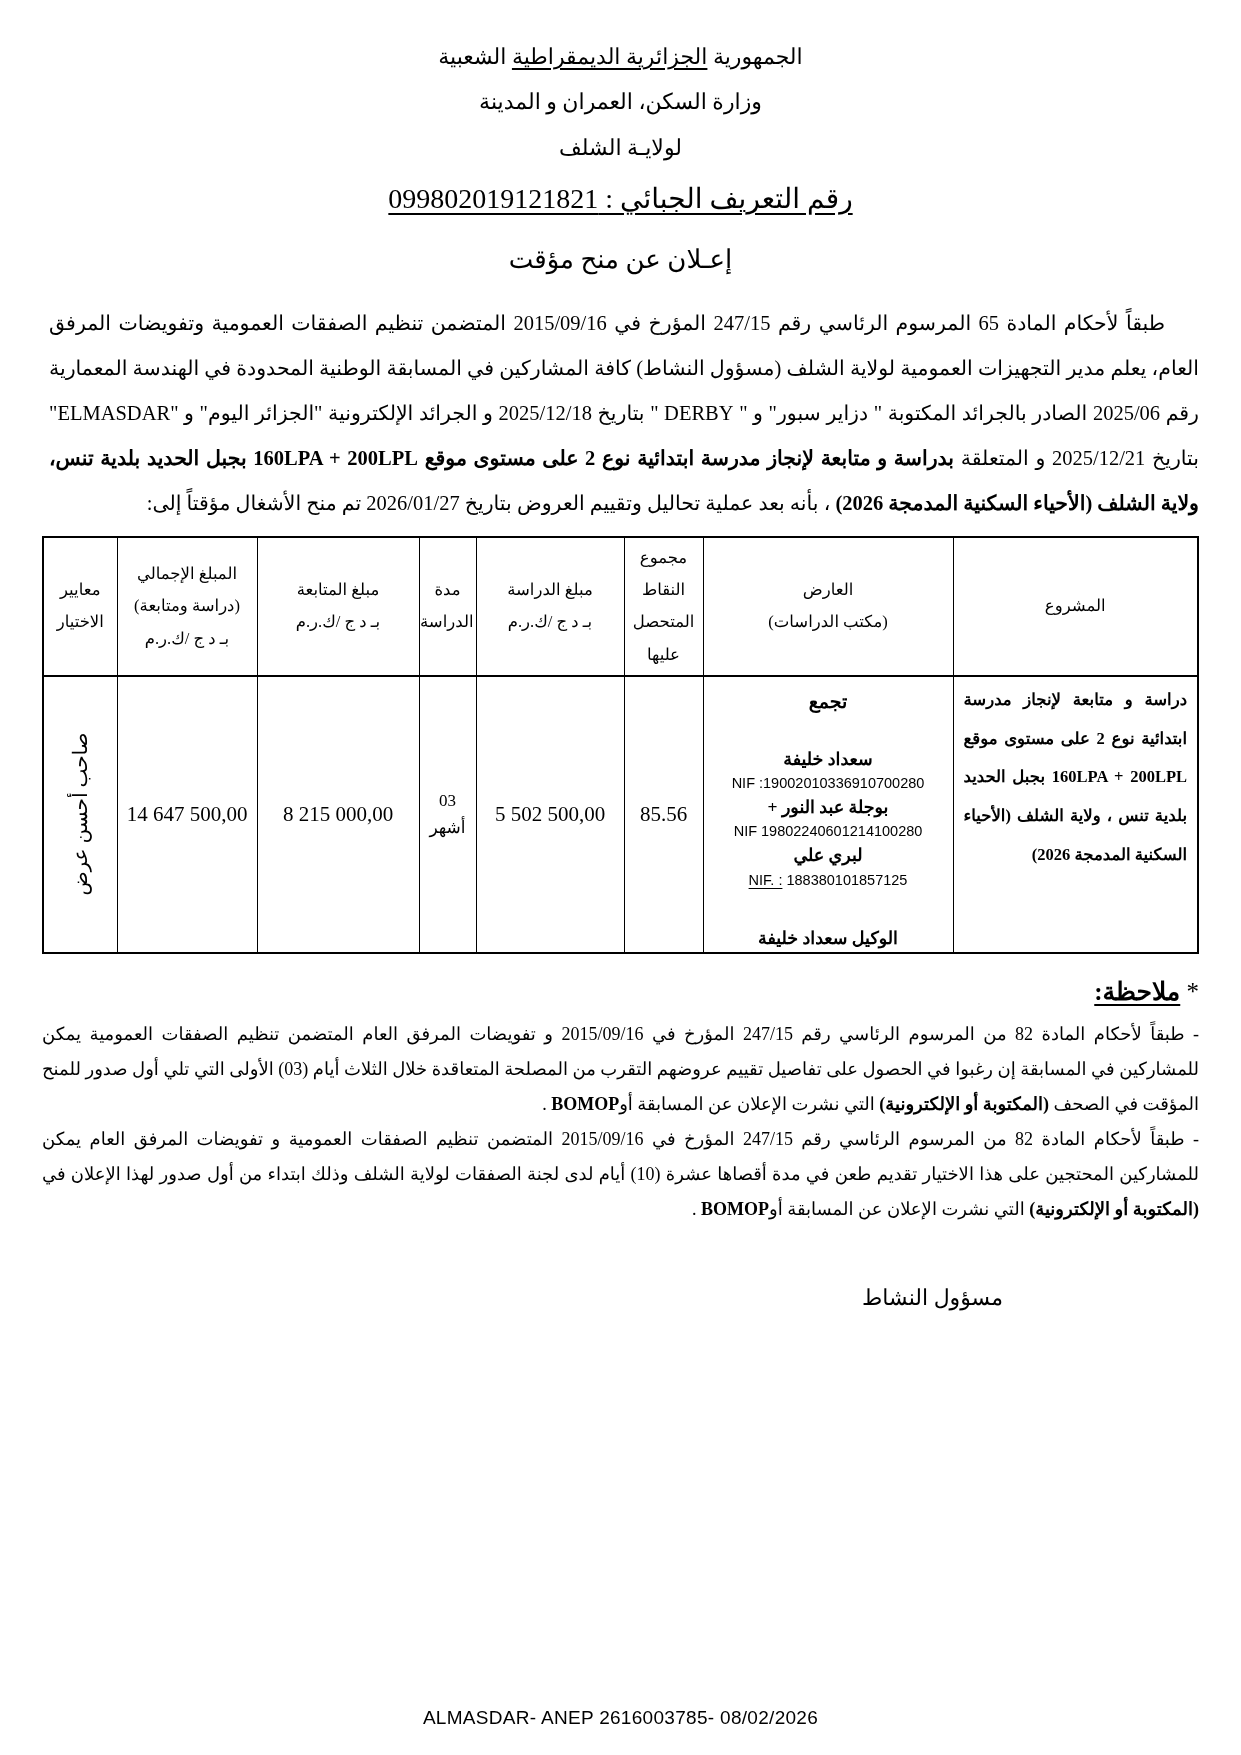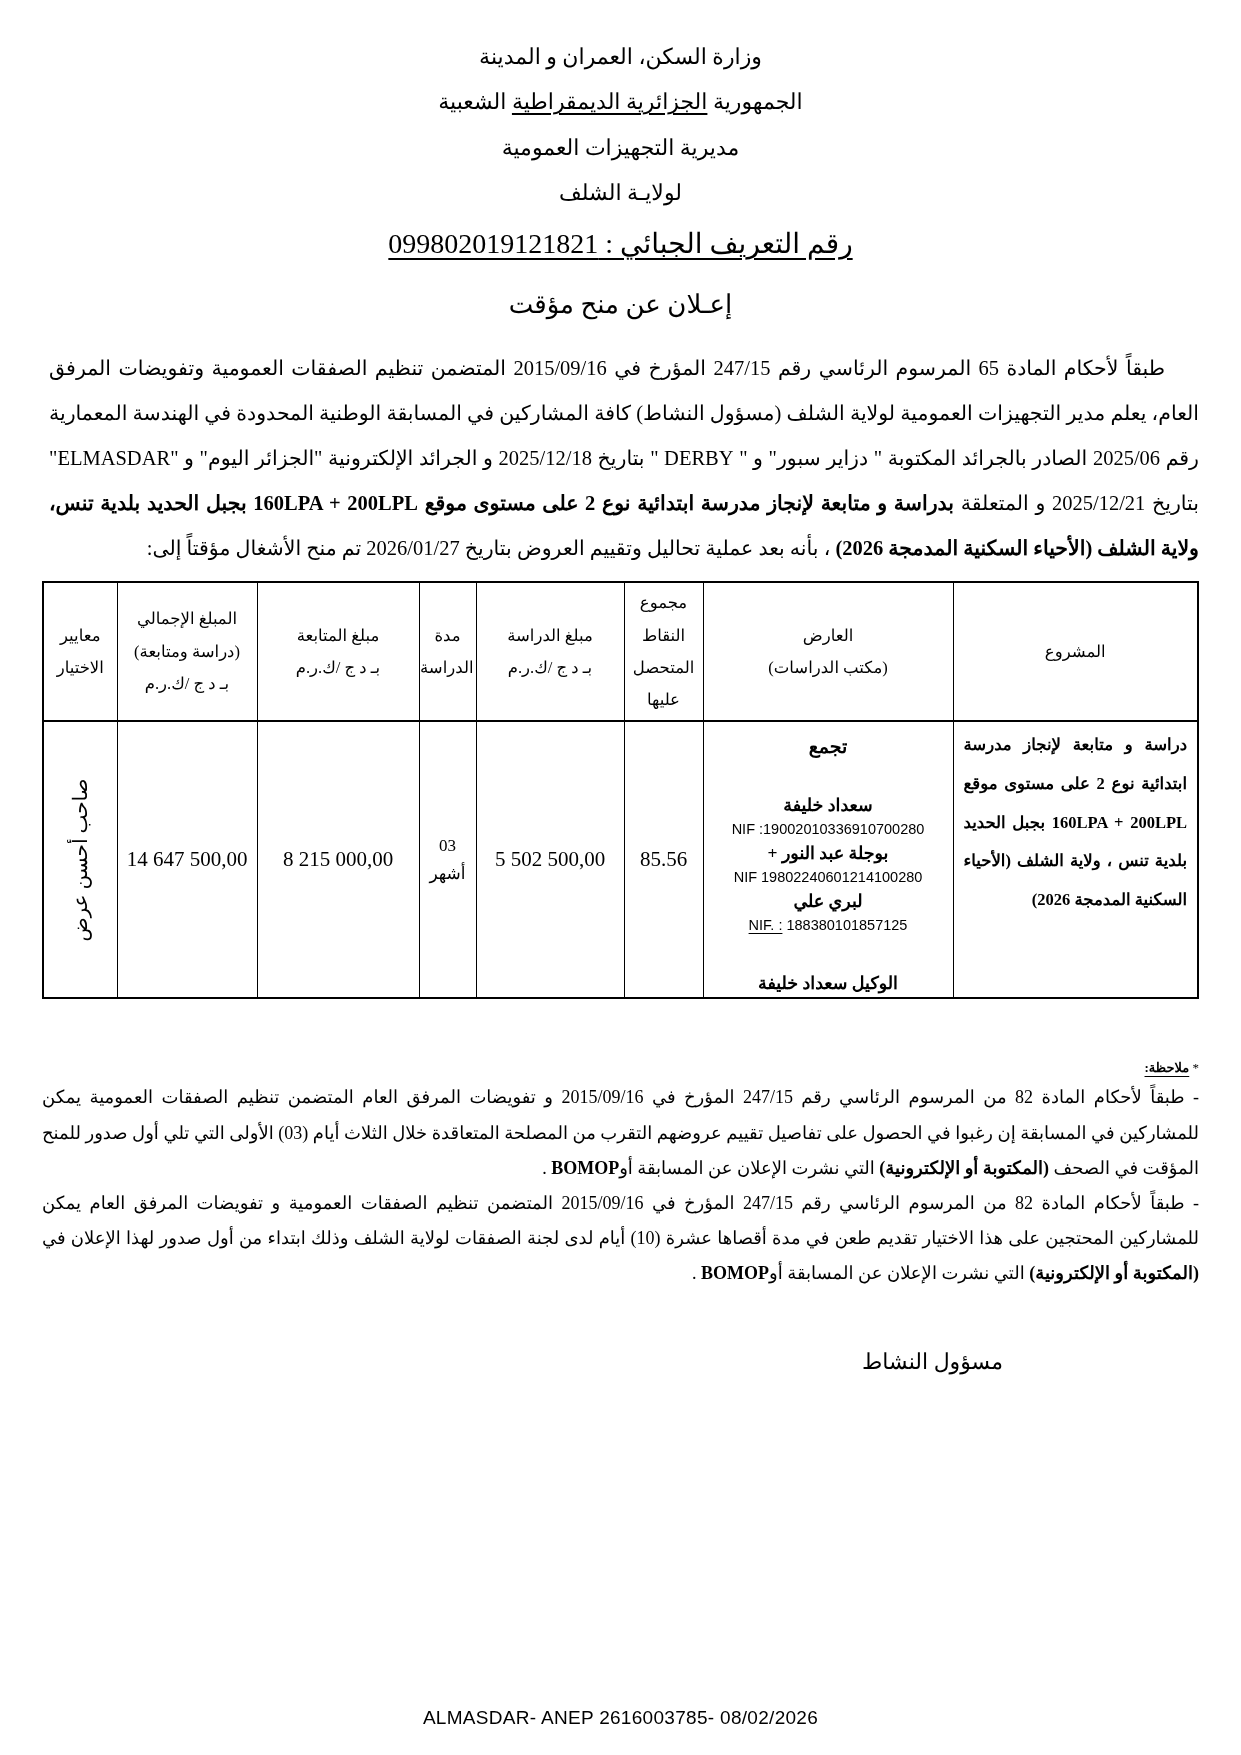--- a/index.html
+++ b/index.html
@@ -45,40 +45,39 @@
   td.num { text-align: center; vertical-align: middle; font-size: 21px; direction: ltr; }
   td.duration { text-align: center; vertical-align: middle; font-size: 17px; white-space: pre-line; line-height: 1.6; direction: rtl; }
   td.criteria { position: relative; }
   .vertical-text {
     position: absolute; top: 50%; left: 50%;
     transform: translate(-50%, -50%) rotate(-90deg);
     white-space: nowrap; font-size: 20px; letter-spacing: 1px;
   }
   
   .notes { margin-top: 14px; font-size: 18px; line-height: 1.95; text-align: justify; }
-  .notes-label-line { font-size: 13px; margin-top: 42px; }
+  .notes-label-line { font-size: 25px; }
   .notes-label { text-decoration: underline; text-underline-offset: 4px; font-weight: bold; }
   
   .signature { margin-top: 58px; text-align: left; padding-left: 820px; font-size: 22px; white-space: nowrap; direction: rtl; }
   .spacer { flex: 1 1 auto; }
   .anep-footer {
     text-align: center; direction: ltr;
     font-family: "Liberation Sans", "DejaVu Sans", sans-serif;
     font-size: 19px; padding-bottom: 12px; letter-spacing: 0.3px;
   }
 </style>
 </head>
 <body>
 
 <div class="page">
 
   <div class="gov-header">
+    <div><span>الجمهورية </span><span class="u">الجزائرية الديمقراطية</span><span> الشعبية</span></div>
     <div>وزارة السكن، العمران و المدينة</div>
-    <div><span>الجمهورية </span><span class="u">الجزائرية الديمقراطية</span><span> الشعبية</span></div>
-    <div>مديرية التجهيزات العمومية</div>
     <div>لولايـة الشلف</div>
     <div><span class="fiscal-line">رقم التعريف الجبائي : 099802019121821</span></div>
   </div>
 
   <div class="doc-title">إعـلان عن منح مؤقت</div>
 
   <p class="intro"><span>طبقاً لأحكام المادة 65 المرسوم الرئاسي رقم 247/15 المؤرخ في 2015/09/16 المتضمن تنظيم الصفقات العمومية وتفويضات المرفق العام، يعلم مدير التجهيزات العمومية لولاية الشلف (مسؤول النشاط) كافة المشاركين في المسابقة الوطنية المحدودة في الهندسة المعمارية رقم 2025/06 الصادر بالجرائد المكتوبة " دزاير سبور" و " DERBY " بتاريخ 2025/12/18 و الجرائد الإلكترونية "الجزائر اليوم" و "ELMASDAR" بتاريخ 2025/12/21 و المتعلقة </span><span class="b">بدراسة و متابعة لإنجاز مدرسة ابتدائية نوع 2 على مستوى موقع 160LPA + 200LPL بجبل الحديد بلدية تنس، ولاية الشلف (الأحياء السكنية المدمجة 2026)</span><span> ، بأنه بعد عملية تحاليل وتقييم العروض بتاريخ 2026/01/27 تم منح الأشغال مؤقتاً إلى:</span></p>
 
   <table class="award">
     <colgroup>

